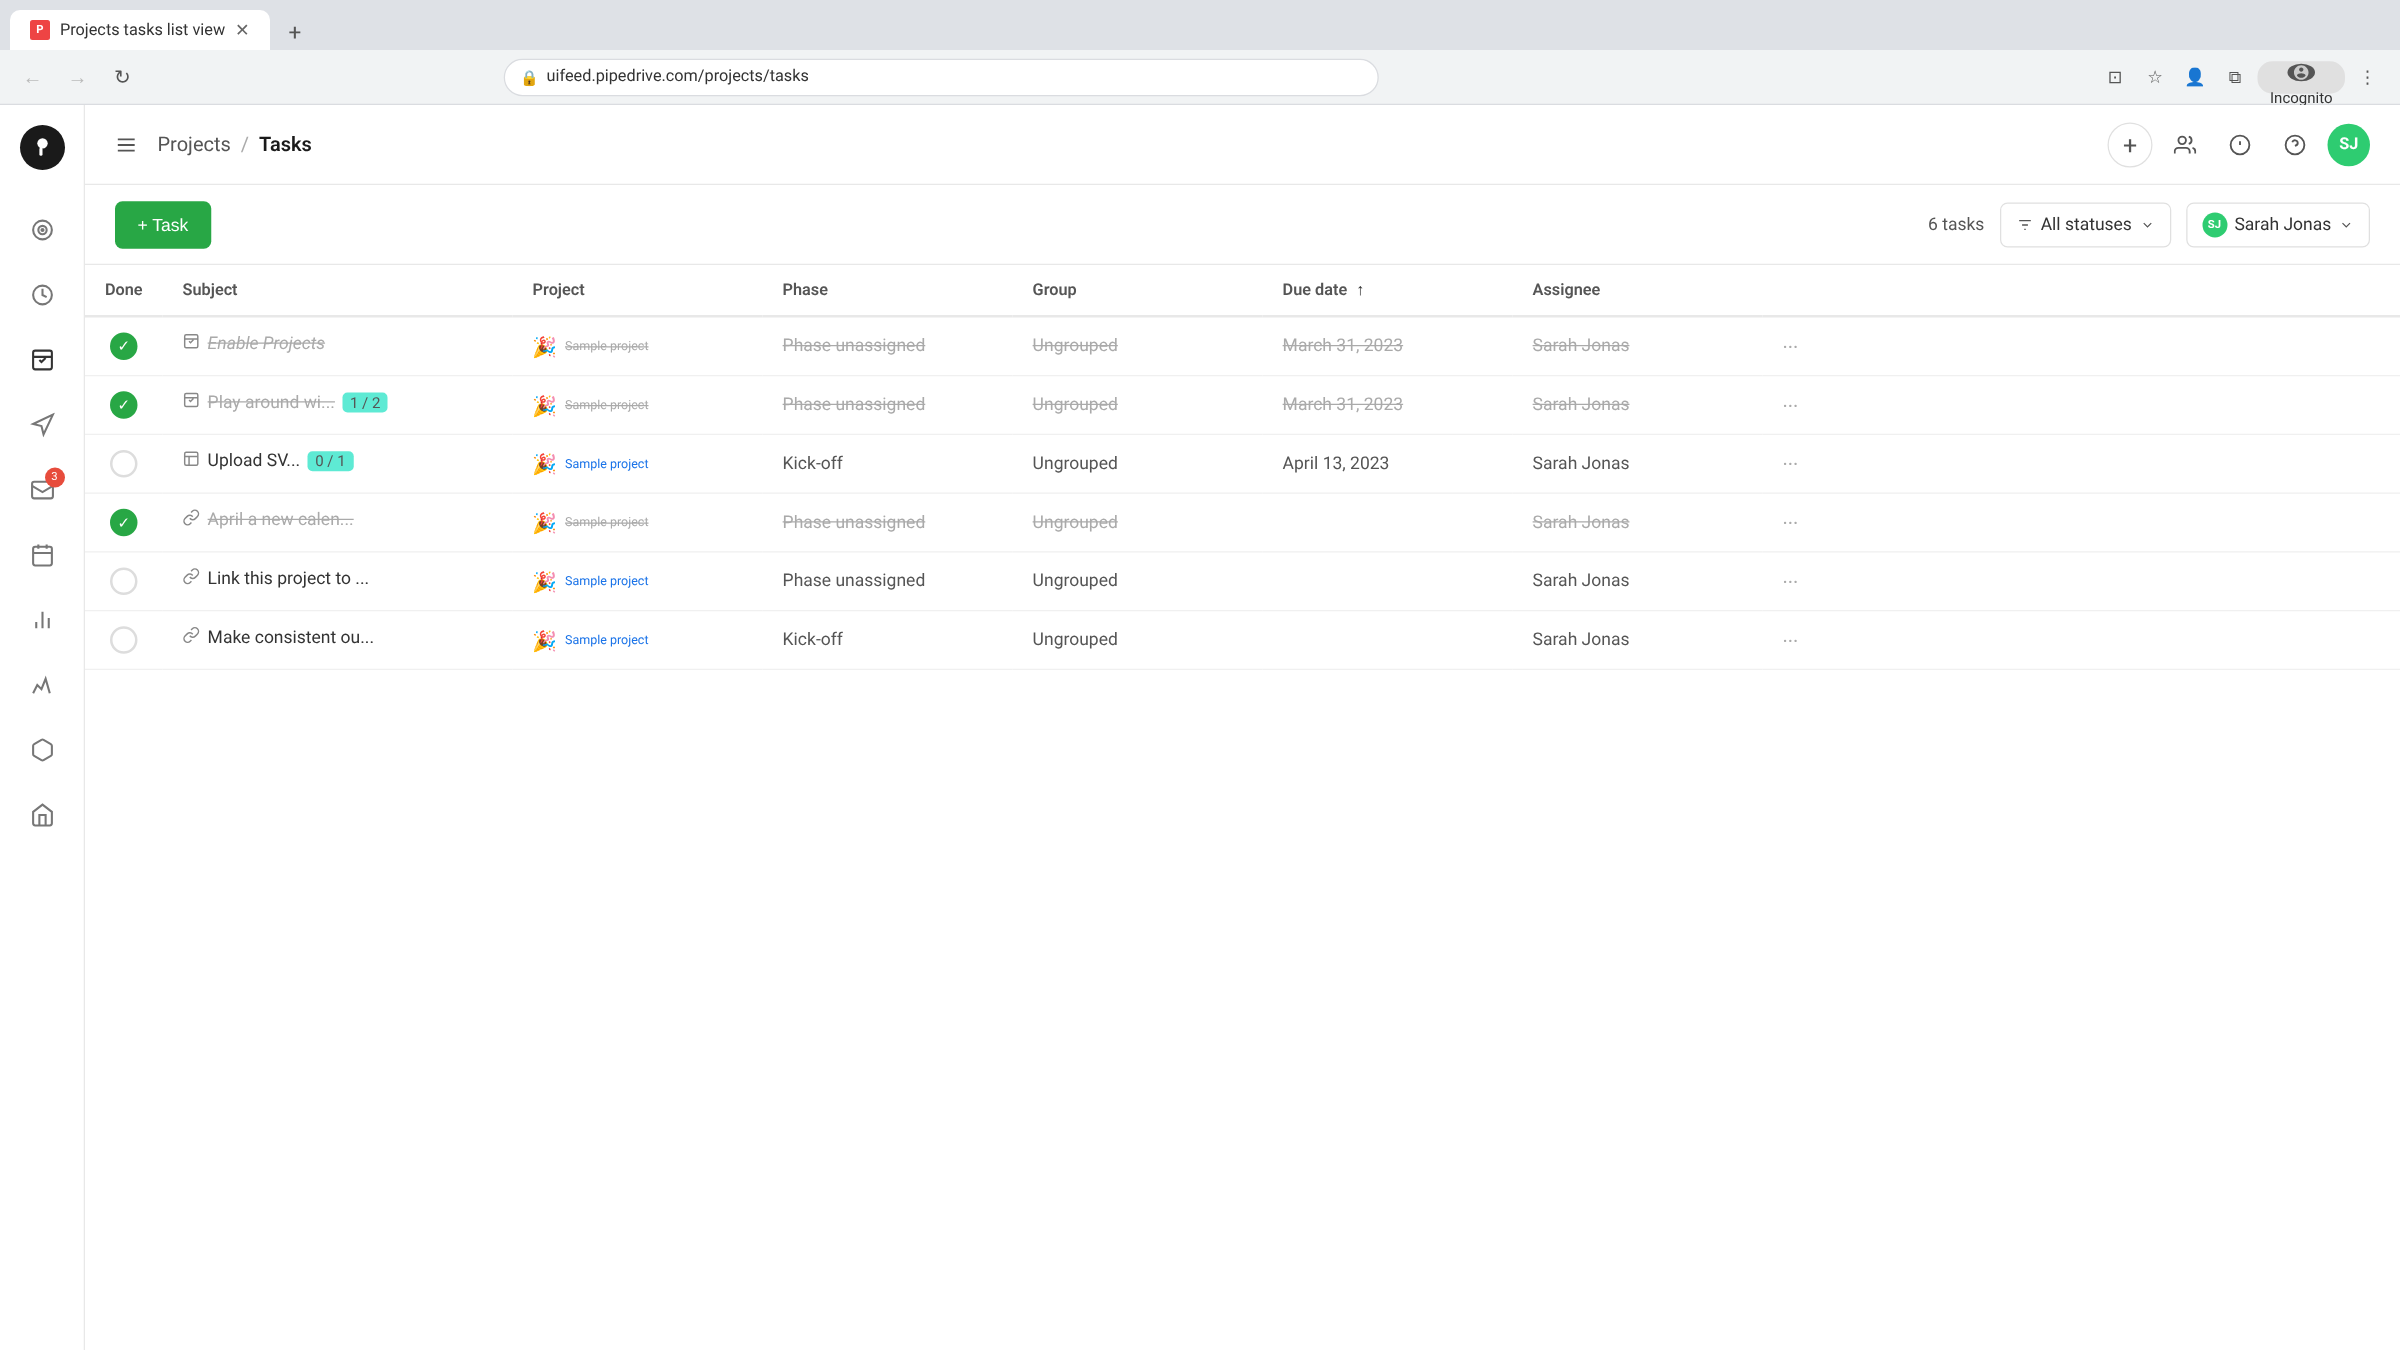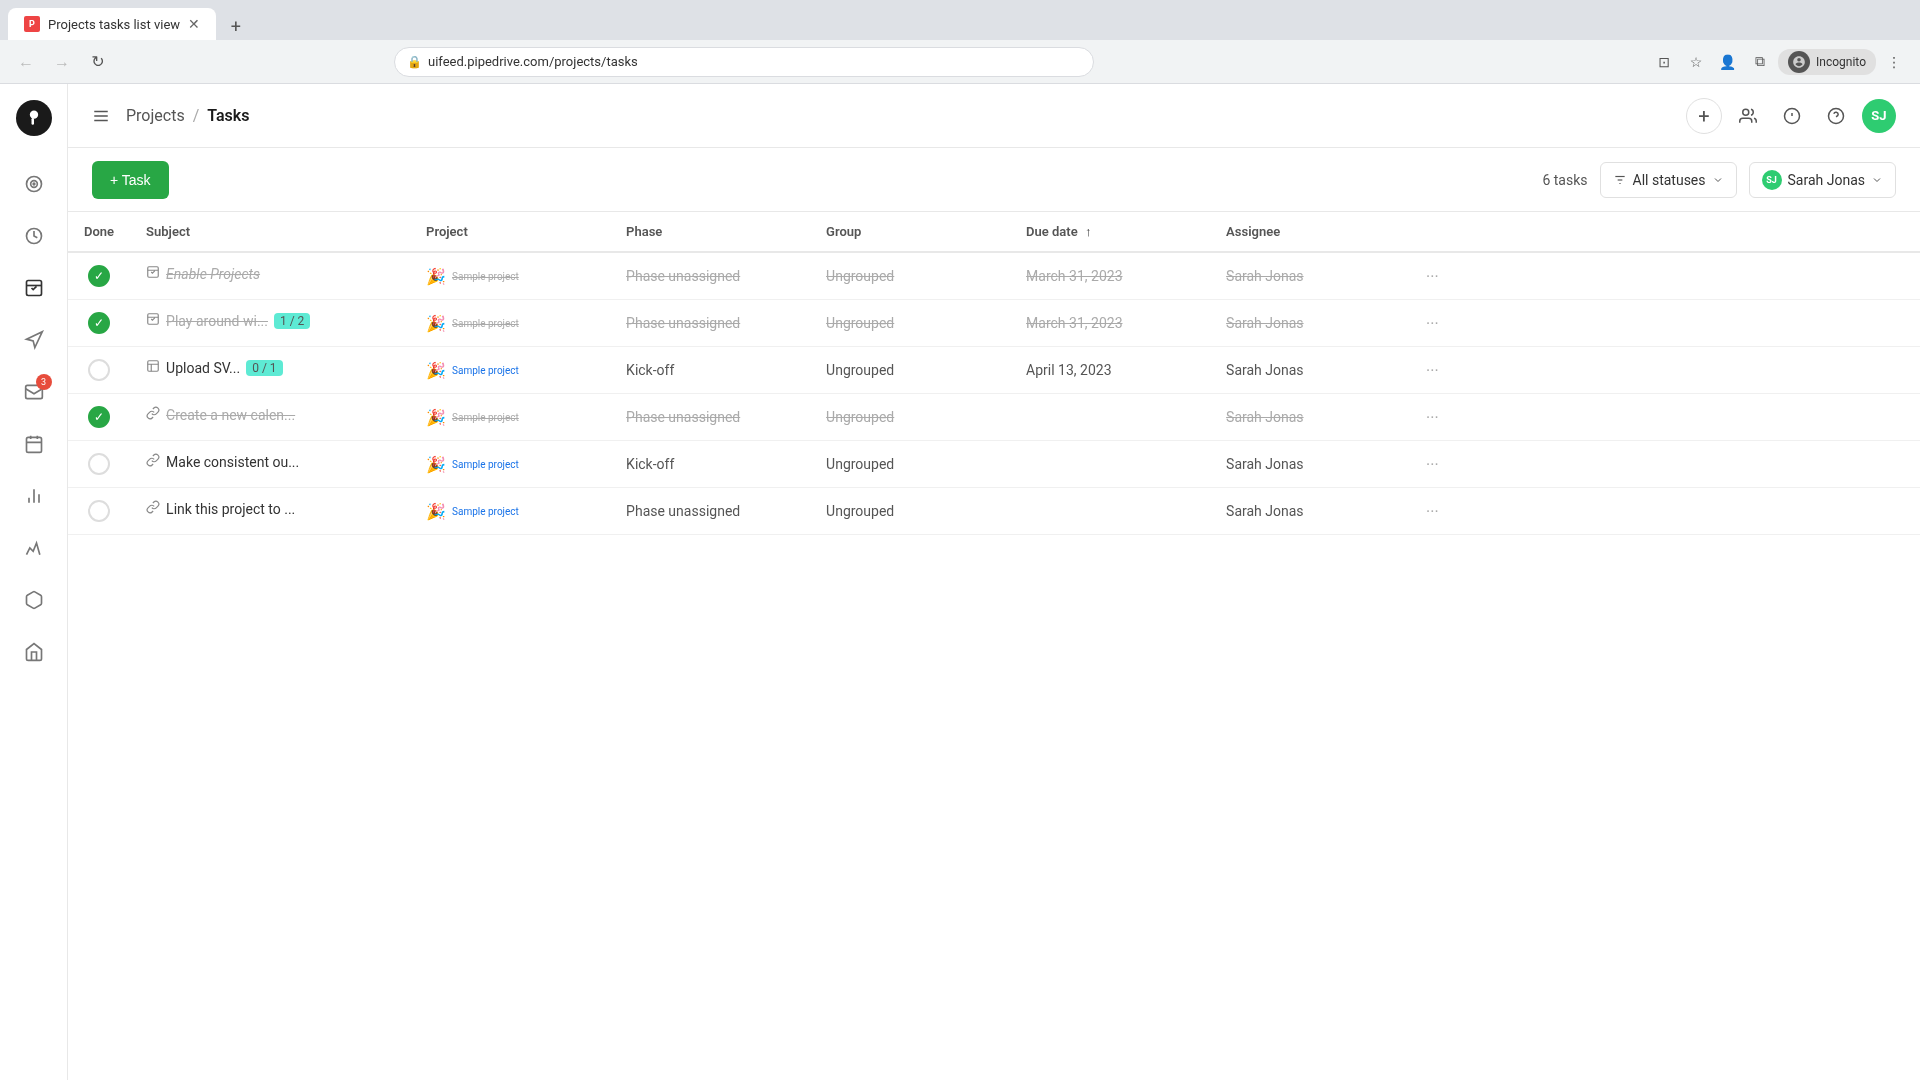--- a/index.html
+++ b/index.html
@@ -13,21 +13,21 @@
     .browser-tab .tab-title { flex: 1; }
     .browser-tab .tab-close { color: #666; cursor: pointer; font-size: 14px; }
     .browser-tab-new { width: 32px; height: 28px; display: flex; align-items: center; justify-content: center; color: #555; font-size: 18px; margin-left: 4px; }
     .browser-toolbar { height: 44px; background: #f1f3f4; display: flex; align-items: center; padding: 0 12px; gap: 8px; border-bottom: 1px solid #dadce0; }
     .browser-nav-btn { width: 28px; height: 28px; display: flex; align-items: center; justify-content: center; color: #555; font-size: 16px; cursor: pointer; border-radius: 50%; }
     .browser-nav-btn.disabled { color: #bbb; cursor: default; }
     .address-bar { flex: 1; height: 30px; background: #fff; border: 1px solid #dadce0; border-radius: 15px; display: flex; align-items: center; padding: 0 12px; gap: 6px; font-size: 13px; color: #333; max-width: 700px; margin: 0 auto; }
     .address-bar .lock-icon { color: #555; font-size: 12px; }
     .browser-actions { display: flex; align-items: center; gap: 4px; margin-left: auto; }
     .browser-action-btn { width: 28px; height: 28px; display: flex; align-items: center; justify-content: center; color: #555; font-size: 14px; cursor: pointer; border-radius: 50%; }
-    .incognito-btn { display: flex; align-items: center; gap: 6px; font-size: 12px; color: #333; background: #e0e0e0; padding: 2px 10px; border-radius: 12px; height: 26px; }
+    .incognito-btn { display: flex; align-items: center; gap: 6px; font-size: 12px; color: #333; background: #e0e0e0; padding: 2px 10px; border-radius: 12px; height: 26px; flex-direction: column; }
     .incognito-avatar { width: 22px; height: 22px; border-radius: 50%; background: #555; display: flex; align-items: center; justify-content: center; }
 
     
     .app-container { display: flex; flex: 1; overflow: hidden; }
 
     
     .left-sidebar { width: 68px; background: #fff; border-right: 1px solid #e8e8e8; display: flex; flex-direction: column; align-items: center; padding: 0 0 16px 0; }
     .sidebar-logo { width: 68px; height: 68px; display: flex; align-items: center; justify-content: center; }
     .logo-circle { width: 36px; height: 36px; background: #1a1a1a; border-radius: 50%; display: flex; align-items: center; justify-content: center; color: #fff; font-size: 14px; font-weight: bold; }
     .sidebar-nav { display: flex; flex-direction: column; align-items: center; gap: 4px; flex: 1; padding-top: 8px; }
@@ -367,21 +367,21 @@
               </tr>
               <tr>
                 <td class="done-cell">
                   <div class="check-circle checked">✓</div>
                 </td>
                 <td style="display: flex; align-items: center;">
                   <span style="margin-right: 6px; color: rgb(136, 136, 136); font-size: 14px;"><svg width="14" height="14" viewBox="0 0 24 24" fill="none" stroke="#888" stroke-width="2">
                       <path d="M10 13a5 5 0 007.54.54l3-3a5 5 0 00-7.07-7.07l-1.72 1.71"></path>
                       <path d="M14 11a5 5 0 00-7.54-.54l-3 3a5 5 0 007.07 7.07l1.71-1.71"></path>
                     </svg></span>
-                  <span class="task-name strikethrough">Create a new calen...</span>
+                  <span class="task-name strikethrough">April a new calen...</span>
                 </td>
                 <td>
                   <div class="project-cell">
                     <span class="project-emoji">🎉</span>
                     <a href="#" class="project-link strikethrough">Sample project</a>
                   </div>
                 </td>
                 <td><span class="phase-text strikethrough">Phase unassigned</span></td>
                 <td><span class="group-text strikethrough">Ungrouped</span></td>
                 <td></td>
@@ -390,55 +390,55 @@
               </tr>
               <tr>
                 <td class="done-cell">
                   <div class="check-circle"></div>
                 </td>
                 <td style="display: flex; align-items: center;">
                   <span style="margin-right: 6px; color: rgb(136, 136, 136); font-size: 14px;"><svg width="14" height="14" viewBox="0 0 24 24" fill="none" stroke="#888" stroke-width="2">
                       <path d="M10 13a5 5 0 007.54.54l3-3a5 5 0 00-7.07-7.07l-1.72 1.71"></path>
                       <path d="M14 11a5 5 0 00-7.54-.54l-3 3a5 5 0 007.07 7.07l1.71-1.71"></path>
                     </svg></span>
+                  <span class="task-name">Link this project to ...</span>
+                </td>
+                <td>
+                  <div class="project-cell">
+                    <span class="project-emoji">🎉</span>
+                    <a href="#" class="project-link">Sample project</a>
+                  </div>
+                </td>
+                <td><span class="phase-text">Phase unassigned</span></td>
+                <td><span class="group-text">Ungrouped</span></td>
+                <td></td>
+                <td><span class="assignee-text">Sarah Jonas</span></td>
+                <td><span class="more-btn">···</span></td>
+              </tr>
+              <tr>
+                <td class="done-cell">
+                  <div class="check-circle"></div>
+                </td>
+                <td style="display: flex; align-items: center;">
+                  <span style="margin-right: 6px; color: rgb(136, 136, 136); font-size: 14px;"><svg width="14" height="14" viewBox="0 0 24 24" fill="none" stroke="#888" stroke-width="2">
+                      <path d="M10 13a5 5 0 007.54.54l3-3a5 5 0 00-7.07-7.07l-1.72 1.71"></path>
+                      <path d="M14 11a5 5 0 00-7.54-.54l-3 3a5 5 0 007.07 7.07l1.71-1.71"></path>
+                    </svg></span>
                   <span class="task-name">Make consistent ou...</span>
                 </td>
                 <td>
                   <div class="project-cell">
                     <span class="project-emoji">🎉</span>
                     <a href="#" class="project-link">Sample project</a>
                   </div>
                 </td>
                 <td><span class="phase-text">Kick-off</span></td>
                 <td><span class="group-text">Ungrouped</span></td>
                 <td></td>
                 <td><span class="assignee-text">Sarah Jonas</span></td>
                 <td><span class="more-btn">···</span></td>
               </tr>
-              <tr>
-                <td class="done-cell">
-                  <div class="check-circle"></div>
-                </td>
-                <td style="display: flex; align-items: center;">
-                  <span style="margin-right: 6px; color: rgb(136, 136, 136); font-size: 14px;"><svg width="14" height="14" viewBox="0 0 24 24" fill="none" stroke="#888" stroke-width="2">
-                      <path d="M10 13a5 5 0 007.54.54l3-3a5 5 0 00-7.07-7.07l-1.72 1.71"></path>
-                      <path d="M14 11a5 5 0 00-7.54-.54l-3 3a5 5 0 007.07 7.07l1.71-1.71"></path>
-                    </svg></span>
-                  <span class="task-name">Link this project to ...</span>
-                </td>
-                <td>
-                  <div class="project-cell">
-                    <span class="project-emoji">🎉</span>
-                    <a href="#" class="project-link">Sample project</a>
-                  </div>
-                </td>
-                <td><span class="phase-text">Phase unassigned</span></td>
-                <td><span class="group-text">Ungrouped</span></td>
-                <td></td>
-                <td><span class="assignee-text">Sarah Jonas</span></td>
-                <td><span class="more-btn">···</span></td>
-              </tr>
             </tbody>
         </table>
       </div>
     </div>
   </div>
 </div>
 
 </body></html>

